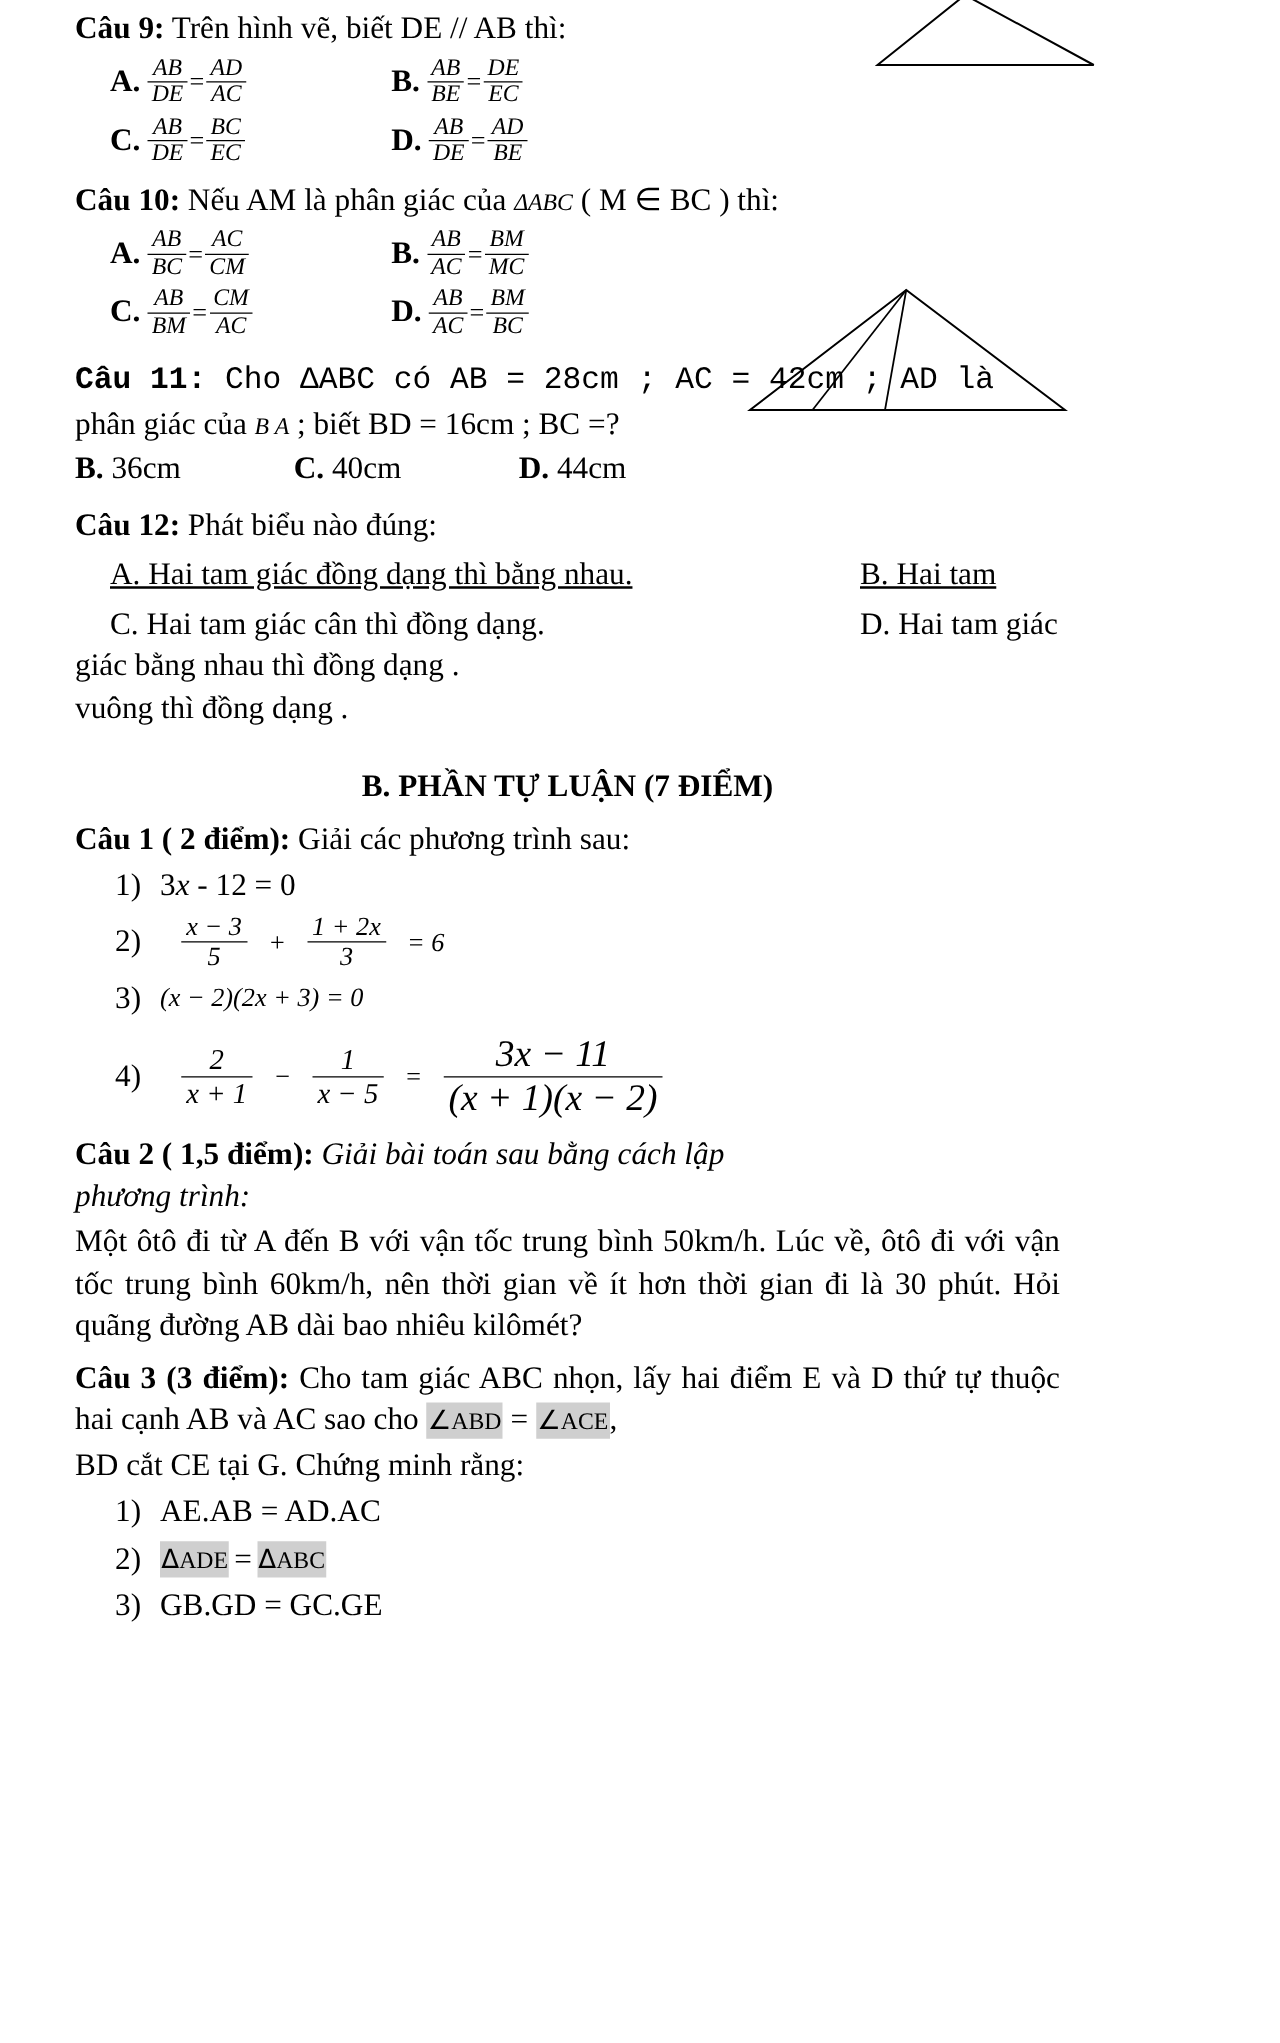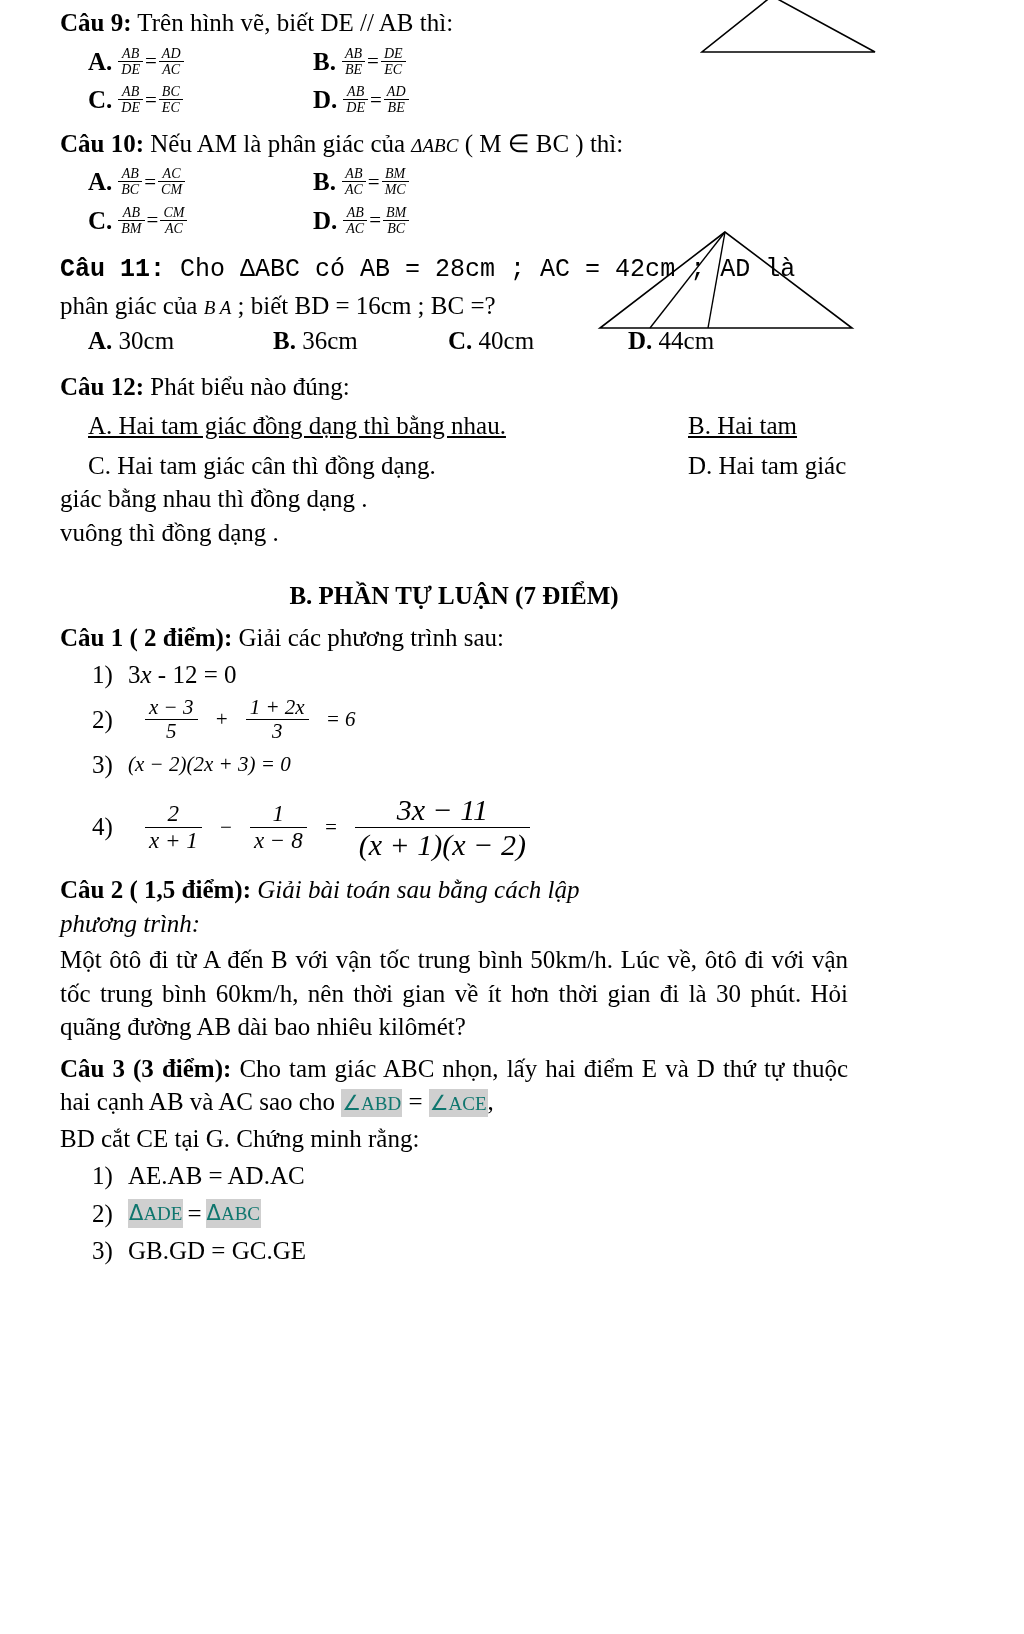--- a/index.html
+++ b/index.html
@@ -27,21 +27,21 @@
   }
   .bold { font-weight: bold; }
   .q-title { font-weight: bold; }
   .small-caps-small { font-size: 19px; font-style: italic; }
 
   
   .frac {
     display: inline-block;
     vertical-align: -0.55em;
     text-align: center;
-    font-size: 14px;
+    font-size: 19px;
     font-style: italic;
     line-height: 1.08;
     margin: 0 2px;
   }
   .frac .num { display: block; padding: 0 3px; }
   .frac .den { display: block; border-top: 1.4px solid #000; padding: 0 3px; }
   .eqsign { font-size: 21px; }
 
   .opt-row {
     display: flex;
@@ -105,21 +105,21 @@
   .ital-block { font-style: italic; }
 
   
   .fig {
     position: absolute;
   }
   .fig svg { display: block; }
   .imgtext {
     display: inline-block;
     background: #cfcfcf;
-    color: #0f766e;
+    color: #000000;
     font-size: 19px;
     padding: 0 1px;
   }
   .sym { font-family: "DejaVu Sans", sans-serif; font-size: 21px; }
 </style>
 </head>
 <body>
 
 <div class="page">
 
@@ -261,24 +261,20 @@
     <span class="q-title">Câu 11:</span>
     <span>Cho ΔABC có AB = 28cm ; AC = 42cm ; AD là</span>
   </div>
   <div class="q-line">
     <span>phân giác của</span>
     <span class="small-caps-small">B A</span>
     <span>; biết BD = 16cm ; BC =?</span>
   </div>
 
   <div class="mcq-inline">
-    <div class="cell w1">
-      <span class="bold">A.</span>
-      <span>30cm</span>
-    </div>
     <div class="cell w2">
       <span class="bold">B.</span>
       <span>36cm</span>
     </div>
     <div class="cell w3">
       <span class="bold">C.</span>
       <span>40cm</span>
     </div>
     <div class="cell w4">
       <span class="bold">D.</span>
@@ -337,21 +333,21 @@
 
     <div class="numitem" style="margin-top:12px;">
       <span class="n">4)</span>
       <span class="frac-lg" style="font-size:23px;">
         <span class="num">2</span>
         <span class="den">x + 1</span>
       </span>
       <span class="eq-sm">−</span>
       <span class="frac-lg" style="font-size:23px;">
         <span class="num">1</span>
-        <span class="den">x − 8</span>
+        <span class="den">x − 5</span>
       </span>
       <span class="eq-sm">=</span>
       <span class="frac-lg" style="font-size:30px;">
         <span class="num">3x − 11</span>
         <span class="den">(x + 1)(x − 2)</span>
       </span>
     </div>
   </div>
 
   <div class="para" style="margin-top:12px;">

